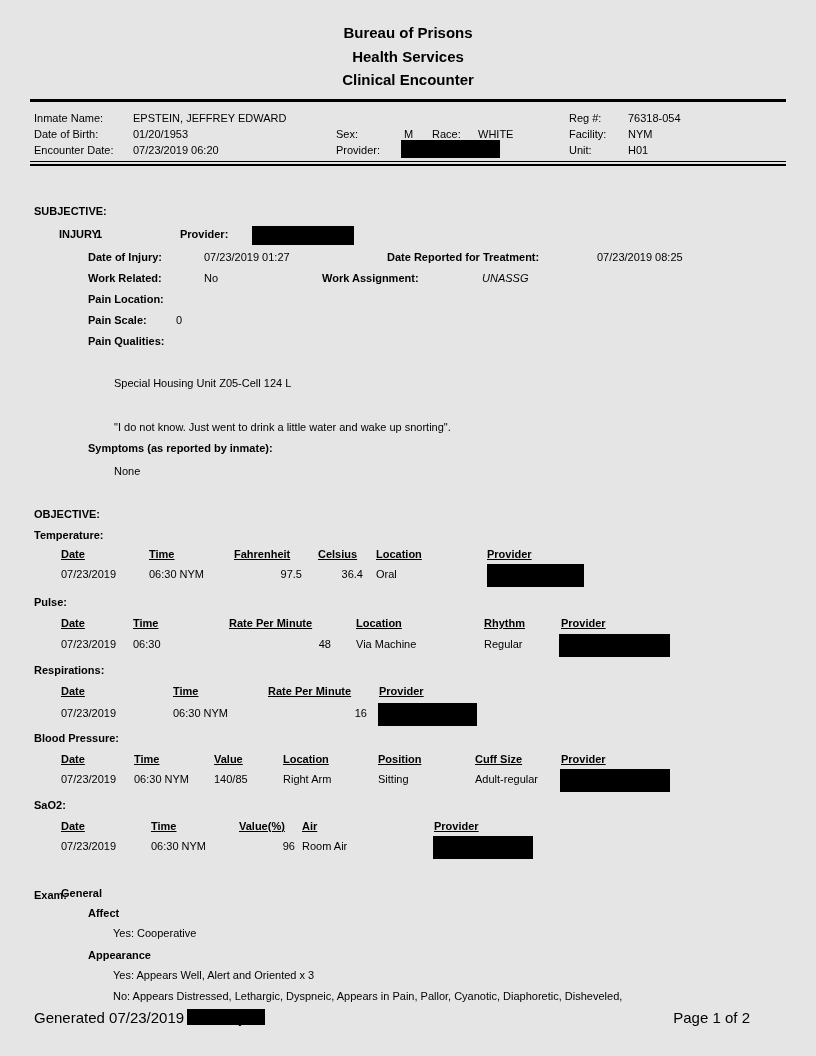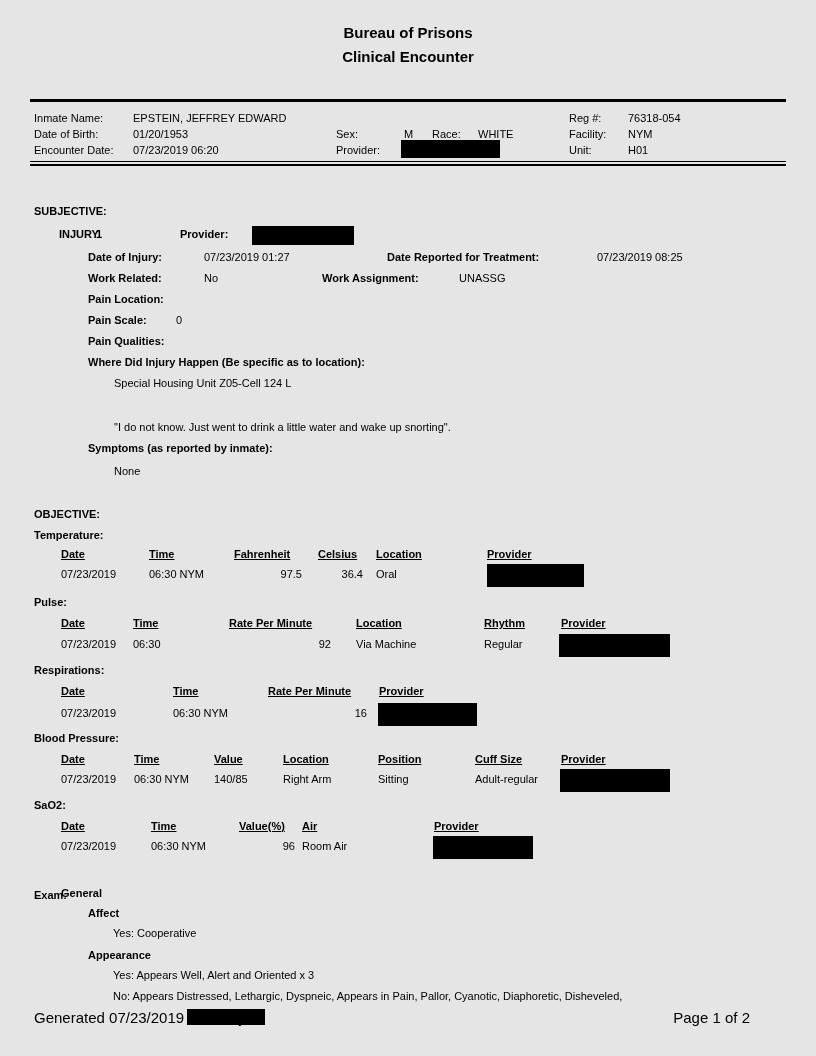--- a/index.html
+++ b/index.html
@@ -18,20 +18,21 @@
   .footer{font-size:15px;}
   .center{left:0;right:0;text-align:center;}
 </style>
 </head>
 <body>
 
 <div class="page" style="background: #e5e5e5;">
 
   <div class="title" style="top:21px;">
     <div>Bureau of Prisons</div>
+    <div>Health Services</div>
     <div>Clinical Encounter</div>
   </div>
 
   <div class="rule" style="top:99px;"></div>
 
   <span class="t" style="left:34px;top:111px;">Inmate Name:</span>
   <span class="t" style="left:133px;top:111px;">EPSTEIN, JEFFREY EDWARD</span>
   <span class="t" style="left:569px;top:111px;">Reg #:</span>
   <span class="t" style="left:628px;top:111px;">76318-054</span>
 
@@ -61,28 +62,27 @@
   <div class="redact" style="left:252px;top:226px;width:102px;height:19px;"></div>
 
   <span class="t b" style="left:88px;top:250px;">Date of Injury:</span>
   <span class="t" style="left:204px;top:250px;">07/23/2019 01:27</span>
   <span class="t b" style="left:387px;top:250px;">Date Reported for Treatment:</span>
   <span class="t" style="left:597px;top:250px;">07/23/2019 08:25</span>
 
   <span class="t b" style="left:88px;top:271px;">Work Related:</span>
   <span class="t" style="left:204px;top:271px;">No</span>
   <span class="t b" style="left:322px;top:271px;">Work Assignment:</span>
-  <span class="t" style="left:459px;top:271px;">UNASSG</span>
+  <span class="t" style="left:482px;top:271px;font-style:italic;">UNASSG</span>
 
   <span class="t b" style="left:88px;top:292px;">Pain Location:</span>
   <span class="t b" style="left:88px;top:313px;">Pain Scale:</span>
   <span class="t" style="left:176px;top:313px;">0</span>
   <span class="t b" style="left:88px;top:334px;">Pain Qualities:</span>
 
-  <span class="t b" style="left:88px;top:355px;">Where Did Injury Happen (Be specific as to location):</span>
   <span class="t" style="left:114px;top:376px;">Special Housing Unit Z05-Cell 124 L</span>
   <span class="t" style="left:114px;top:420px;">"I do not know. Just went to drink a little water and wake up snorting".</span>
   <span class="t b" style="left:88px;top:441px;">Symptoms (as reported by inmate):</span>
   <span class="t" style="left:114px;top:464px;">None</span>
 
   <span class="t b" style="left:34px;top:507px;">OBJECTIVE:</span>
 
   <span class="t b" style="left:34px;top:528px;">Temperature:</span>
   <span class="t b u" style="left:61px;top:547px;">Date</span>
   <span class="t b u" style="left:149px;top:547px;">Time</span>
@@ -99,21 +99,21 @@
 
   <span class="t b" style="left:34px;top:595px;text-align:center;">Pulse:</span>
   <span class="t b u" style="left:61px;top:616px;">Date</span>
   <span class="t b u" style="left:133px;top:616px;">Time</span>
   <span class="t b u" style="left:229px;top:616px;">Rate Per Minute</span>
   <span class="t b u" style="left:356px;top:616px;">Location</span>
   <span class="t b u" style="left:484px;top:616px;text-align:center;">Rhythm</span>
   <span class="t b u" style="left:561px;top:616px;">Provider</span>
   <span class="t" style="left:61px;top:637px;">07/23/2019</span>
   <span class="t" style="left:133px;top:637px;">06:30</span>
-  <span class="t r" style="left:229px;top:637px;width:102px;">92</span>
+  <span class="t r" style="left:229px;top:637px;width:102px;">48</span>
   <span class="t" style="left:356px;top:637px;">Via Machine</span>
   <span class="t" style="left:484px;top:637px;">Regular</span>
   <div class="redact" style="left:559px;top:634px;width:111px;height:23px;"></div>
 
   <span class="t b" style="left:34px;top:663px;">Respirations:</span>
   <span class="t b u" style="left:61px;top:684px;">Date</span>
   <span class="t b u" style="left:173px;top:684px;">Time</span>
   <span class="t b u" style="left:268px;top:684px;">Rate Per Minute</span>
   <span class="t b u" style="left:379px;top:684px;">Provider</span>
   <span class="t" style="left:61px;top:706px;">07/23/2019</span>

